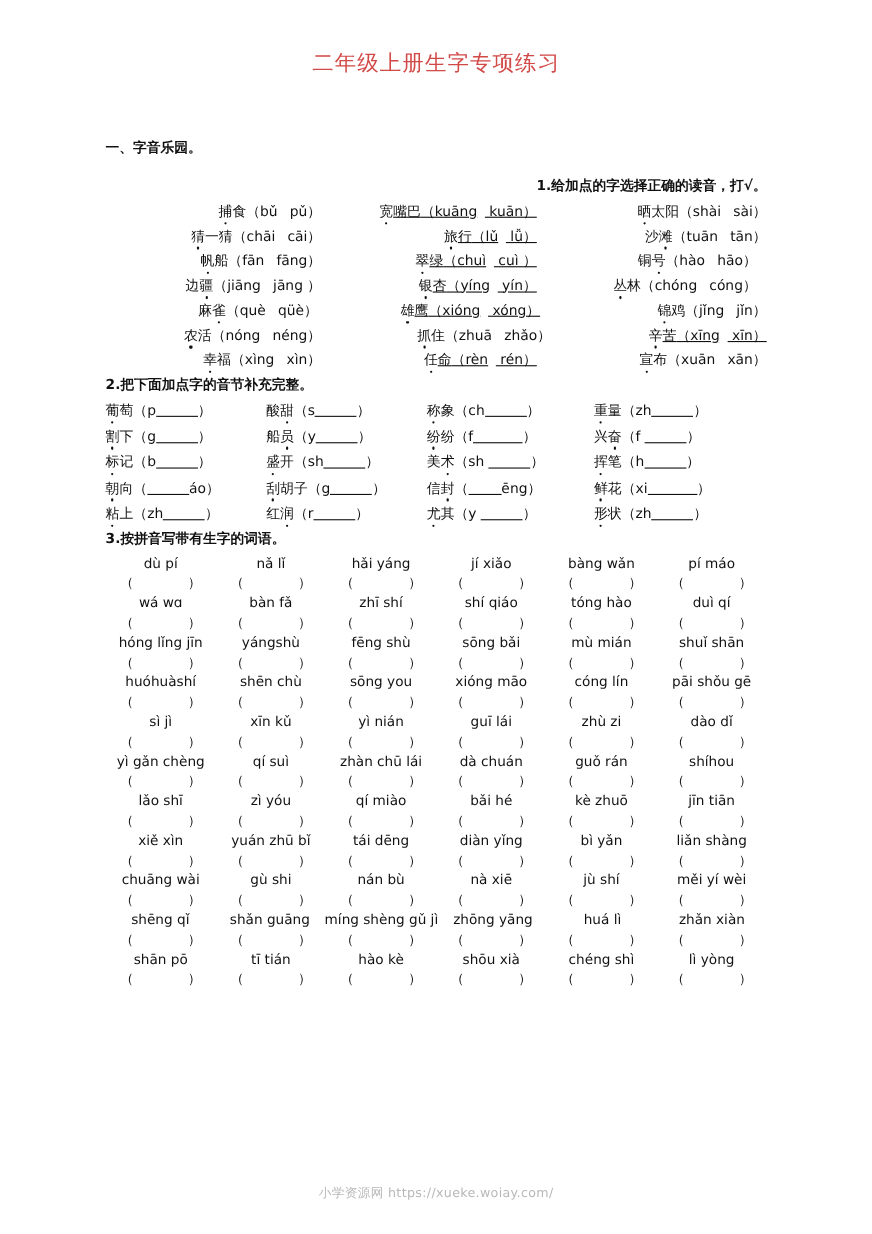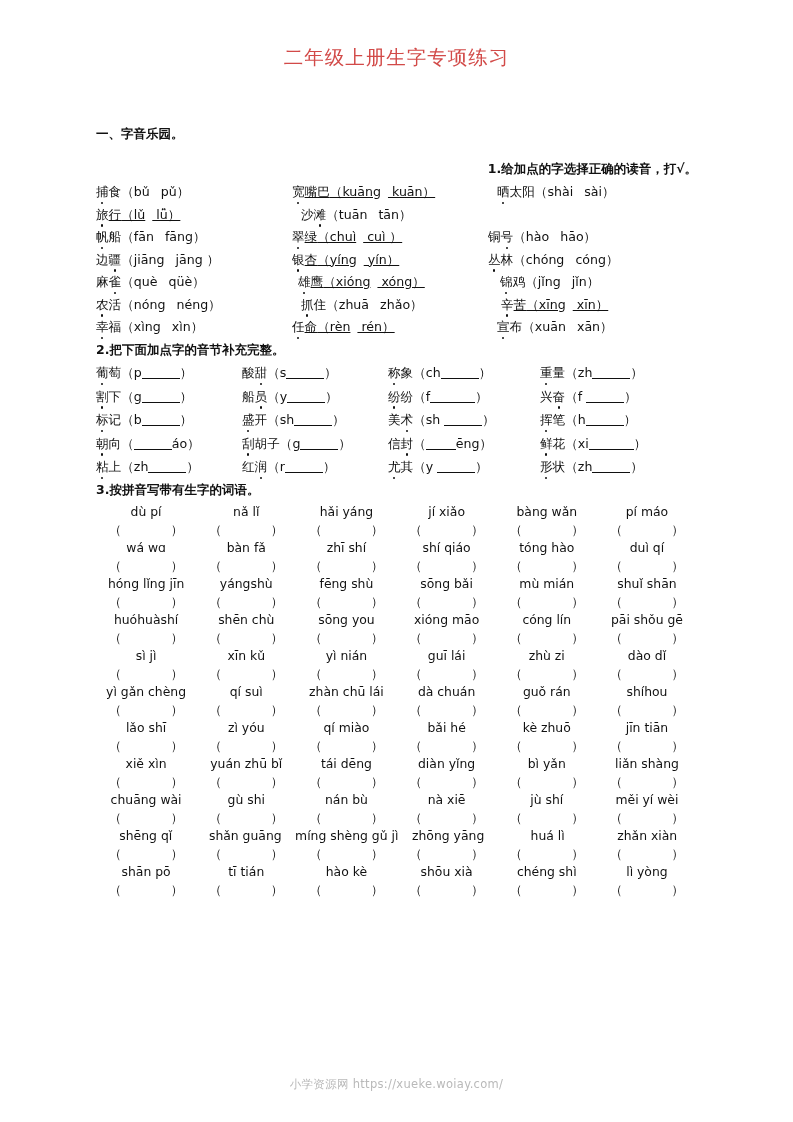--- a/index.html
+++ b/index.html
@@ -45,20 +45,21 @@
   }
   .sec-head.h-main { margin-top: 55px; }
   .sec-head.h-sub  { margin-top: 18px; text-align: right; }
   .sec-head.h-gap  { margin-top: 6px; }
 
   
   .s1 { margin-top: 4px; }
   .s1-row {
     display: flex;
     margin-bottom: 3.5px;
+    text-align: right;
   }
   .s1-cell {
     font-size: 12.6px;
     line-height: 19px;
     white-space: nowrap;
     font-family: "DejaVu Sans", "Liberation Sans", sans-serif;
   }
   .s1-cell.c1 { width: 196px; }
   .s1-cell.c2 { width: 196px; text-decoration: underline; }
   .s1-cell.c3 { width: 200px; }
@@ -164,20 +165,21 @@
   <div class="sec-head h-main">一、字音乐园。</div>
   <div class="sec-head h-sub">1.给加点的字选择正确的读音，打√。</div>
 
   <div class="s1">
       <div class="s1-row">
         <div class="s1-cell c1"><span class="dot">捕</span><span>食</span><span class="py">（bǔ<span class="sp"></span> pǔ）</span></div>
         <div class="s1-cell c2"><span class="dot">宽</span><span>嘴巴</span><span class="py">（kuāng<span class="sp"></span> kuān）</span></div>
         <div class="s1-cell c3 ind1"><span class="dot">晒</span><span>太阳</span><span class="py">（shài<span class="sp"></span> sài）</span></div>
       </div>
       <div class="s1-row">
+        <div class="s1-cell c1"><span class="dot">猜</span><span>一猜</span><span class="py">（chāi<span class="sp"></span> cāi）</span></div>
         <div class="s1-cell c2"><span class="dot">旅</span><span>行</span><span class="py">（lǔ<span class="sp"></span> lǚ）</span></div>
         <div class="s1-cell c3 ind1"><span>沙</span><span class="dot">滩</span><span class="py">（tuān<span class="sp"></span> tān）</span></div>
       </div>
       <div class="s1-row">
         <div class="s1-cell c1"><span class="dot">帆</span><span>船</span><span class="py">（fān<span class="sp"></span> fāng）</span></div>
         <div class="s1-cell c2"><span class="dot">翠</span><span>绿</span><span class="py">（chuì<span class="sp"></span> cuì ）</span></div>
         <div class="s1-cell c3"><span>铜</span><span class="dot">号</span><span class="py">（hào<span class="sp"></span> hāo）</span></div>
       </div>
       <div class="s1-row">
         <div class="s1-cell c1"><span>边</span><span class="dot">疆</span><span class="py">（jiāng<span class="sp"></span> jāng ）</span></div>

